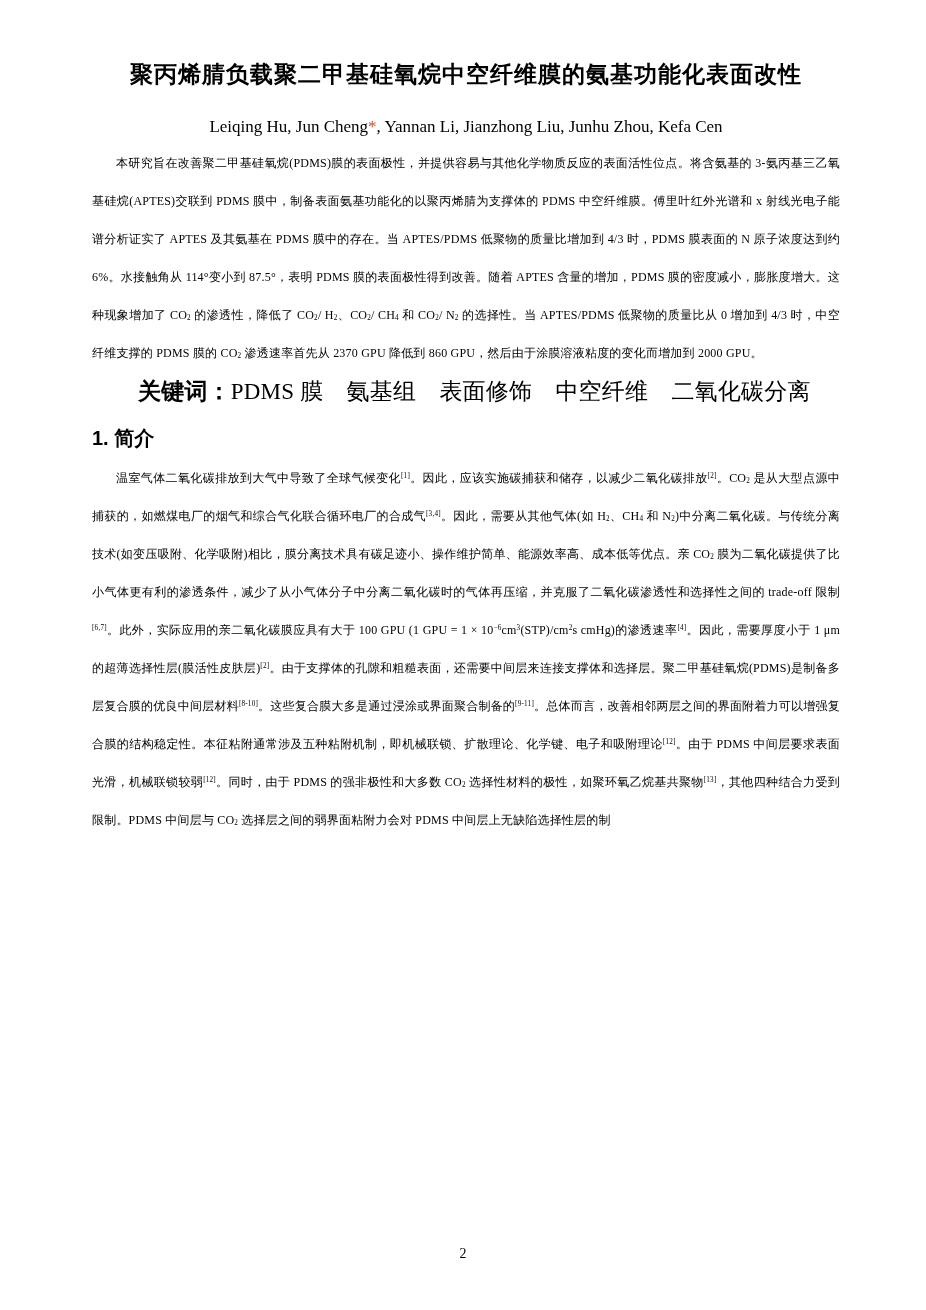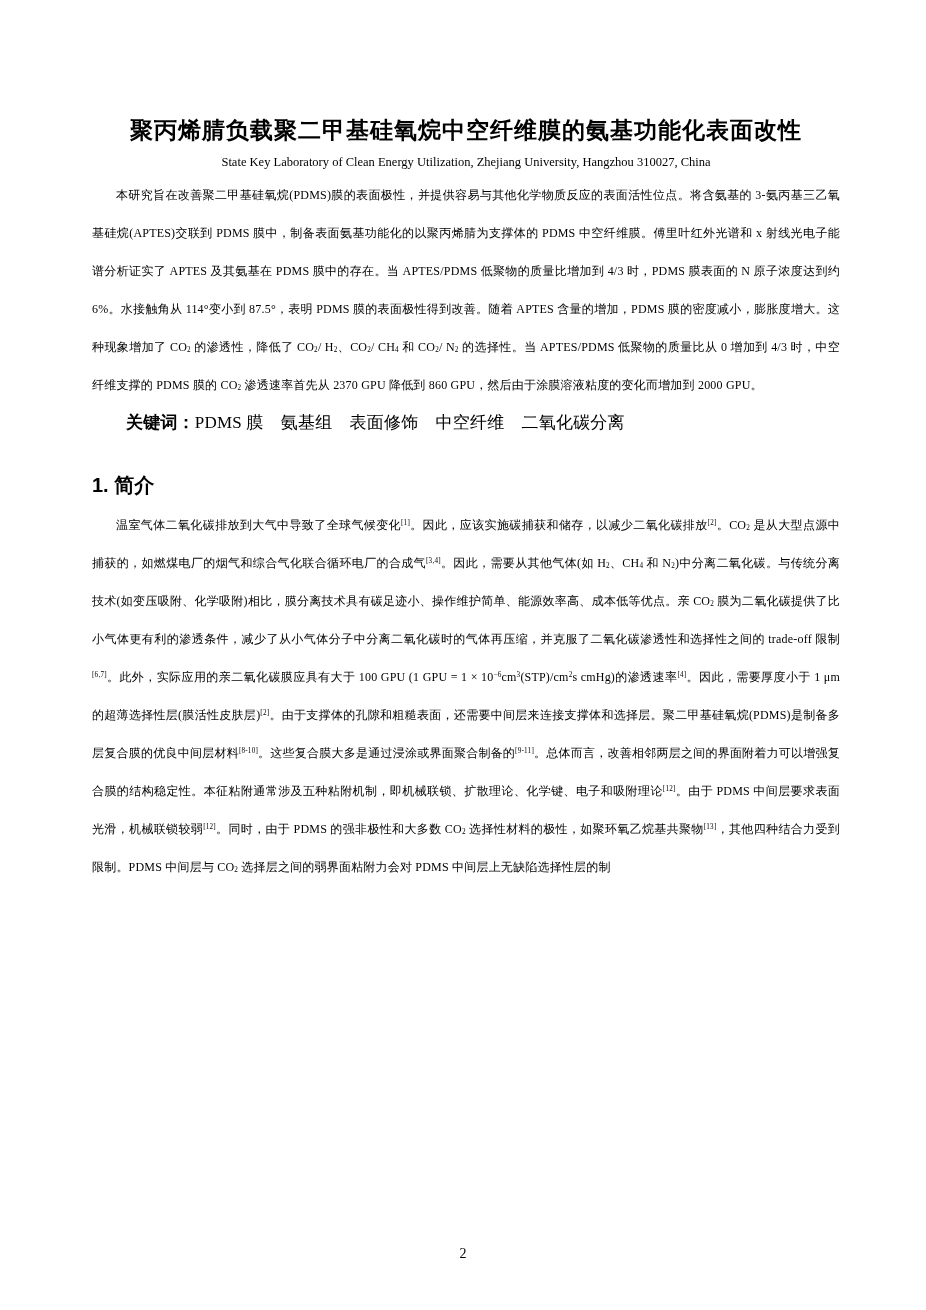--- a/index.html
+++ b/index.html
@@ -6,21 +6,21 @@
   html, body { background: #ffffff; }
   body {
     width: 926px;
     height: 1310px;
     position: relative;
     overflow: hidden;
     color: #000;
     font-family: "Liberation Serif", "DejaVu Serif", serif;
   }
   .page {
-    padding: 114px 86px 0 92px;
+    padding: 58px 86px 0 92px;
   }
   .title {
     font-family: "Liberation Sans", "DejaVu Sans", sans-serif;
     font-size: 23px;
     font-weight: 700;
     text-align: center;
     letter-spacing: 1px;
     line-height: 32px;
   }
   .authors {
@@ -53,31 +53,31 @@
   }
   .para sup, .para sub {
     font-size: 0.6em;
     line-height: 0;
     position: relative;
     vertical-align: baseline;
   }
   .para sup { top: -0.55em; }
   .para sub { bottom: -0.12em; }
   .keywords {
-    font-size: 17px;
+    font-size: 23px;
     line-height: 38px;
     text-indent: 2em;
     letter-spacing: 0.2px;
   }
   .kw-label {
     font-family: "Liberation Sans", "DejaVu Sans", sans-serif;
     font-weight: 700;
   }
   .section-heading {
-    margin-top: 28px;
+    margin-top: 12px;
     font-family: "Liberation Sans", "DejaVu Sans", sans-serif;
     font-size: 20px;
     font-weight: 700;
     line-height: 30px;
     text-align: left;
   }
   .page-number {
     position: absolute;
     left: 0;
     bottom: 48px;
@@ -86,22 +86,22 @@
     font-size: 14px;
   }
 </style>
 </head>
 <body>
 
 <div class="page">
 
   <h1 class="title">聚丙烯腈负载聚二甲基硅氧烷中空纤维膜的氨基功能化表面改性</h1>
 
+  <p class="authors"><span>Leiqing Hu, Jun Cheng</span><span style="color: rgb(207, 74, 42);">*</span><span>, Yannan Li, Jianzhong Liu, Junhu Zhou, Kefa Cen</span></p>
 
-  <p class="affiliation">State Key Laboratory of Clean Energy Utilization, Zhejiang University, Hangzhou 310027, China</p>
 
 
   <p class="para"><span>本研究旨在改善聚二甲基硅氧烷(PDMS)膜的表面极性，并提供容易与其他化学物质反应的表面活性位点。将含氨基的 3-氨丙基三乙氧基硅烷(APTES)交联到 PDMS 膜中，制备表面氨基功能化的以聚丙烯腈为支撑体的 PDMS 中空纤维膜。傅里叶红外光谱和 x 射线光电子能谱分析证实了 APTES 及其氨基在 PDMS 膜中的存在。当 APTES/PDMS 低聚物的质量比增加到 4/3 时，PDMS 膜表面的 N 原子浓度达到约 6%。水接触角从 114°变小到 87.5°，表明 PDMS 膜的表面极性得到改善。随着 APTES 含量的增加，PDMS 膜的密度减小，膨胀度增大。这种现象增加了 CO</span><sub>2</sub><span> 的渗透性，降低了 CO</span><sub>2</sub><span>/ H</span><sub>2</sub><span>、CO</span><sub>2</sub><span>/ CH</span><sub>4</sub><span> 和 CO</span><sub>2</sub><span>/ N</span><sub>2</sub><span> 的选择性。当 APTES/PDMS 低聚物的质量比从 0 增加到 4/3 时，中空纤维支撑的 PDMS 膜的 CO</span><sub>2</sub><span> 渗透速率首先从 2370 GPU 降低到 860 GPU，然后由于涂膜溶液粘度的变化而增加到 2000 GPU。</span></p>
 
   <p class="keywords">
     <span class="kw-label">关键词：</span><span>PDMS 膜　氨基组　表面修饰　中空纤维　二氧化碳分离</span>
   </p>
 
   <h2 class="section-heading">1. 简介</h2>
 

